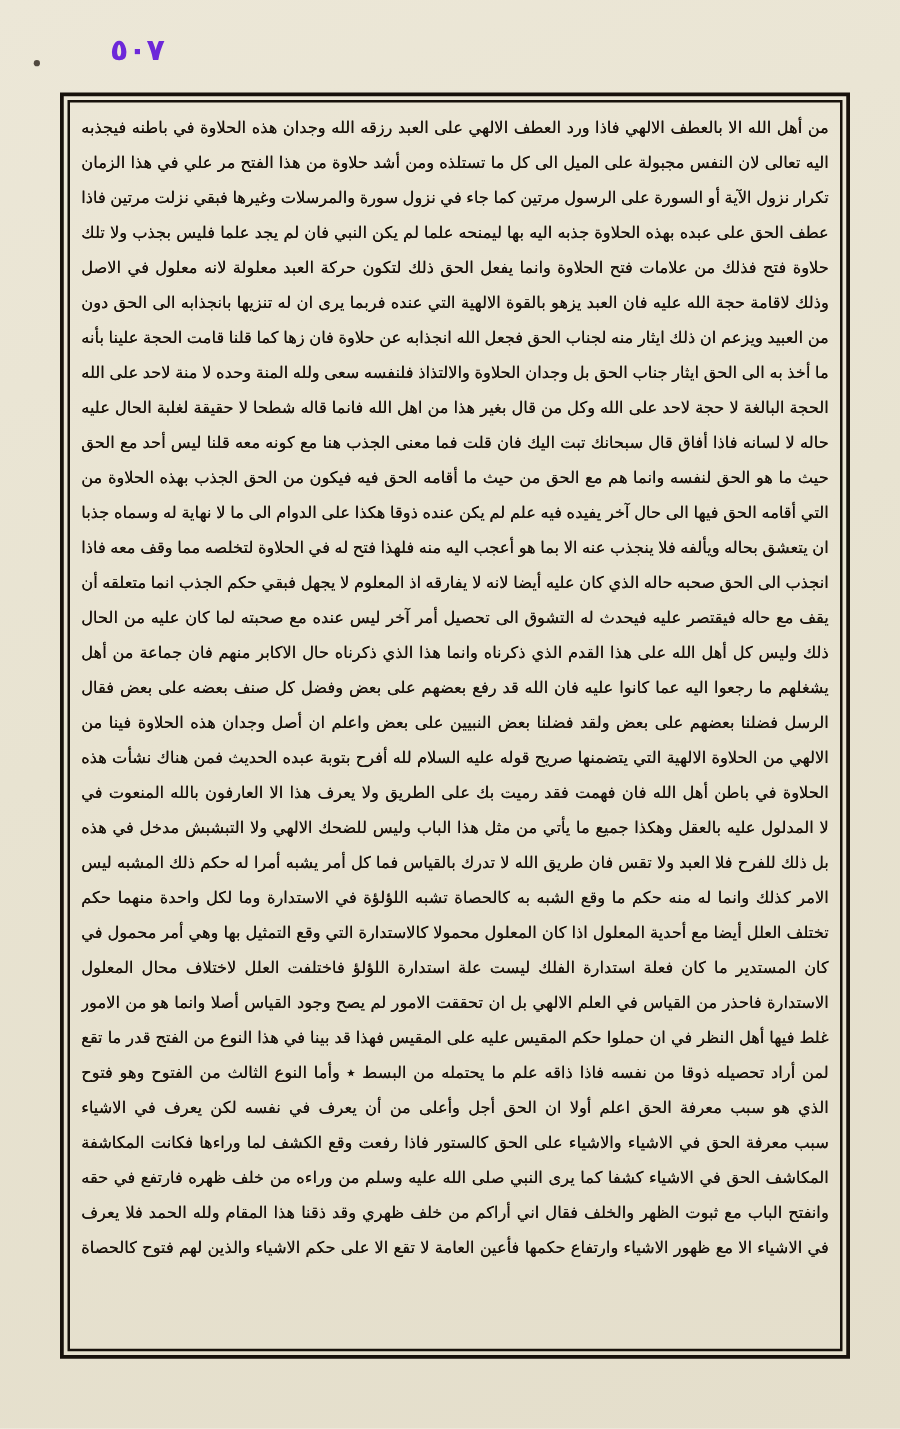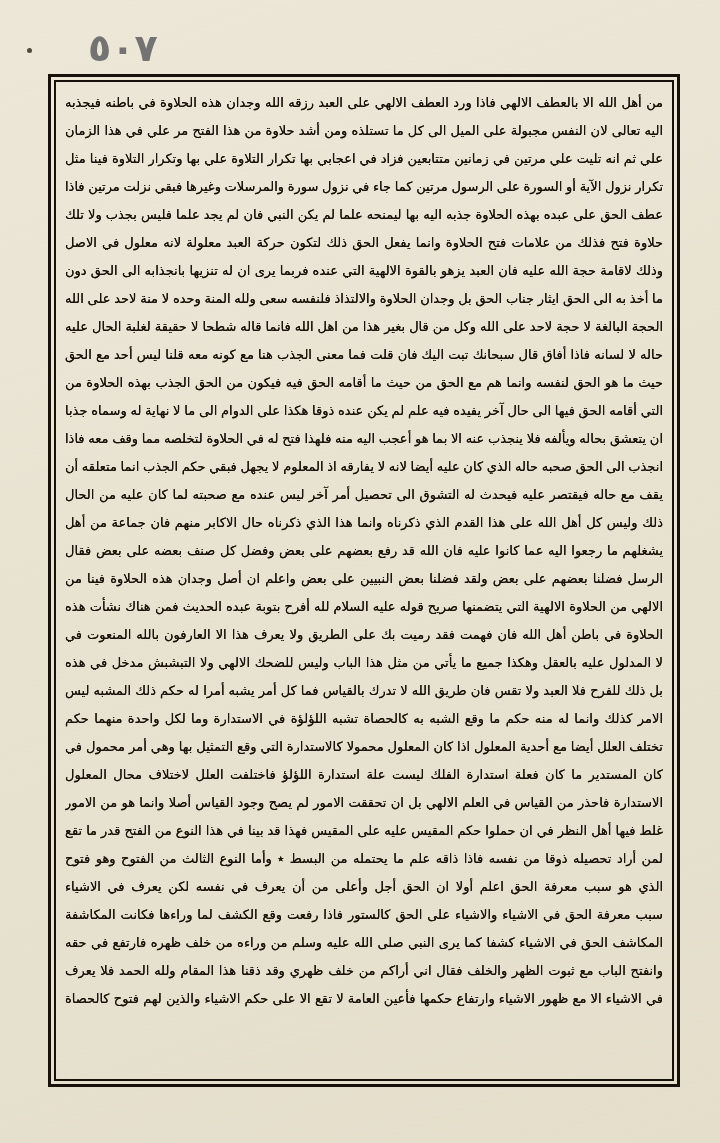--- a/index.html
+++ b/index.html
@@ -8,24 +8,24 @@
     position:relative;
     background:#e9e4d3;
     background:linear-gradient(160deg,#ece7d7 0%,#e8e3d1 45%,#e4decb 100%);
     font-family:"DejaVu Sans",sans-serif;
     color:#181109;
     overflow:hidden;
   }
   .page-number{
     position:absolute;
     top:26px;left:88px;
-    font-size:38px;
+    font-size:24px;
     font-weight:bold;
     letter-spacing:2px;
-    color:#737373;
+    color:#6d28d9;
     direction:rtl;
   }
   .ink-speck{
     position:absolute;
     top:48px;left:27px;
     width:5px;height:5px;
     border-radius:50%;
     background:#2a221a;
     opacity:.8;
   }
@@ -66,25 +66,25 @@
 
 <div class="page-number">٥٠٧</div>
 
 <div class="ink-speck"></div>
 
 <div class="frame">
   <div class="frame-inner">
     <div class="body-text">
         <div class="text-line">من أهل الله الا بالعطف الالهي فاذا ورد العطف الالهي على العبد رزقه الله وجدان هذه الحلاوة في باطنه فيجذبه</div>
         <div class="text-line">اليه تعالى لان النفس مجبولة على الميل الى كل ما تستلذه ومن أشد حلاوة من هذا الفتح مر علي في هذا الزمان</div>
-        <div class="text-line">علي ثم انه تليت علي مرتين في زمانين متتابعين فزاد في اعجابي بها تكرار التلاوة علي بها وتكرار التلاوة فينا مثل</div>
         <div class="text-line">تكرار نزول الآية أو السورة على الرسول مرتين كما جاء في نزول سورة والمرسلات وغيرها فبقي نزلت مرتين فاذا</div>
         <div class="text-line">عطف الحق على عبده بهذه الحلاوة جذبه اليه بها ليمنحه علما لم يكن النبي فان لم يجد علما فليس بجذب ولا تلك</div>
         <div class="text-line">حلاوة فتح فذلك من علامات فتح الحلاوة وانما يفعل الحق ذلك لتكون حركة العبد معلولة لانه معلول في الاصل</div>
         <div class="text-line">وذلك لاقامة حجة الله عليه فان العبد يزهو بالقوة الالهية التي عنده فربما يرى ان له تنزيها بانجذابه الى الحق دون غيره</div>
+        <div class="text-line">من العبيد ويزعم ان ذلك ايثار منه لجناب الحق فجعل الله انجذابه عن حلاوة فان زها كما قلنا قامت الحجة علينا بأنه</div>
         <div class="text-line">ما أخذ به الى الحق ايثار جناب الحق بل وجدان الحلاوة والالتذاذ فلنفسه سعى ولله المنة وحده لا منة لاحد على الله وله</div>
         <div class="text-line">الحجة البالغة لا حجة لاحد على الله وكل من قال بغير هذا من اهل الله فانما قاله شطحا لا حقيقة لغلبة الحال عليه فهو لسان</div>
         <div class="text-line">حاله لا لسانه فاذا أفاق قال سبحانك تبت اليك فان قلت فما معنى الجذب هنا مع كونه معه قلنا ليس أحد مع الحق من</div>
         <div class="text-line">حيث ما هو الحق لنفسه وانما هم مع الحق من حيث ما أقامه الحق فيه فيكون من الحق الجذب بهذه الحلاوة من الحال</div>
         <div class="text-line">التي أقامه الحق فيها الى حال آخر يفيده فيه علم لم يكن عنده ذوقا هكذا على الدوام الى ما لا نهاية له وسماه جذبا لأن العبد لابد</div>
         <div class="text-line">ان يتعشق بحاله ويألفه فلا ينجذب عنه الا بما هو أعجب اليه منه فلهذا فتح له في الحلاوة لتخلصه مما وقف معه فاذا</div>
         <div class="text-line">انجذب الى الحق صحبه حاله الذي كان عليه أيضا لانه لا يفارقه اذ المعلوم لا يجهل فبقي حكم الجذب انما متعلقه أن لا يتركه</div>
         <div class="text-line">يقف مع حاله فيقتصر عليه فيحدث له التشوق الى تحصيل أمر آخر ليس عنده مع صحبته لما كان عليه من الحال فاعلم</div>
         <div class="text-line">ذلك وليس كل أهل الله على هذا القدم الذي ذكرناه وانما هذا الذي ذكرناه حال الاكابر منهم فان جماعة من أهل الله</div>
         <div class="text-line">يشغلهم ما رجعوا اليه عما كانوا عليه فان الله قد رفع بعضهم على بعض وفضل كل صنف بعضه على بعض فقال تلك</div>

